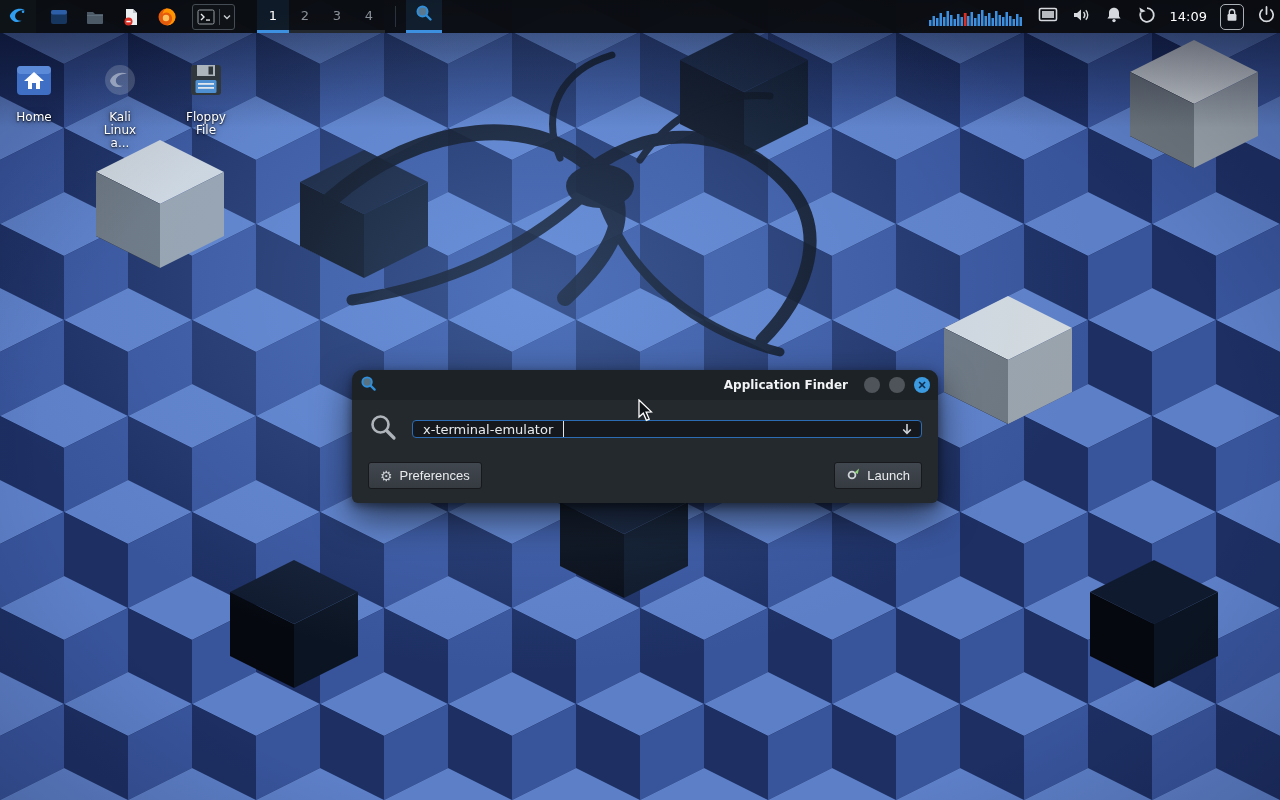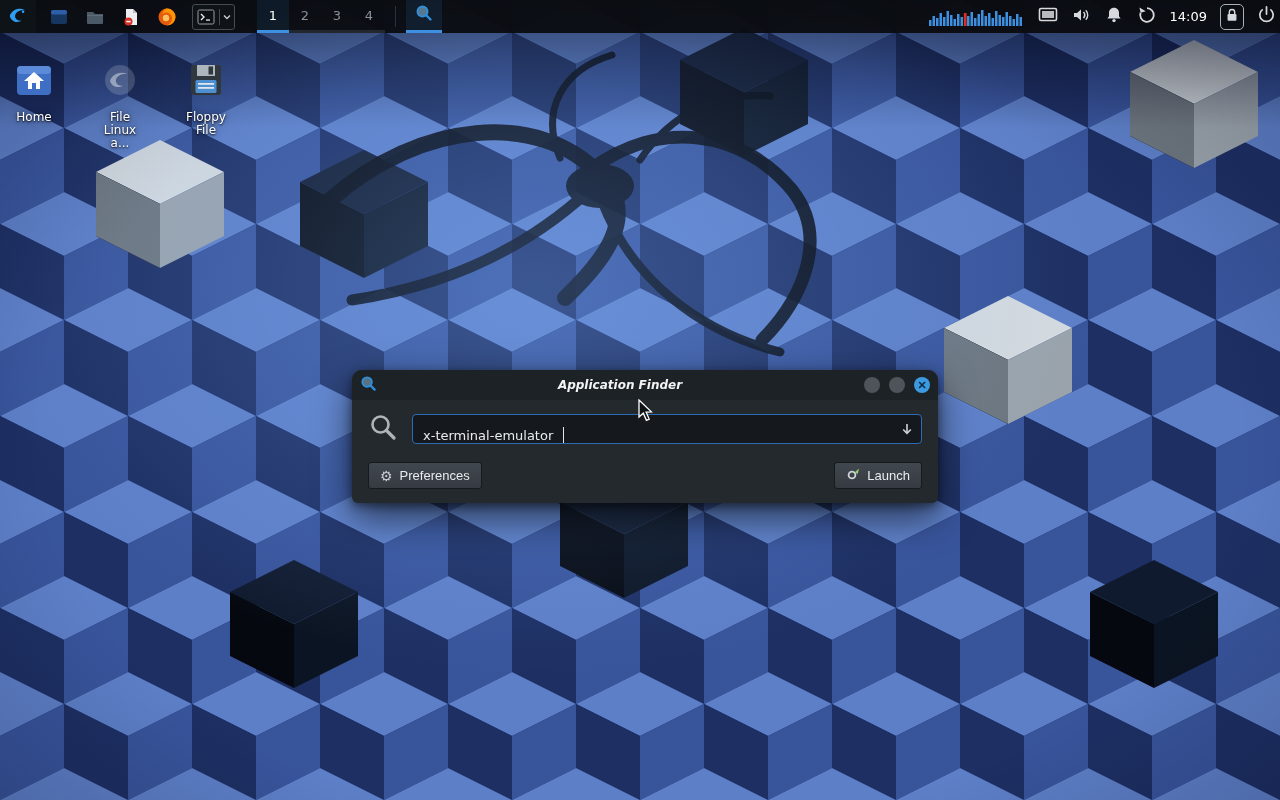--- a/index.html
+++ b/index.html
@@ -37,28 +37,28 @@
   .dicons { position:absolute; left:12px; top:58px; width:96px; display:flex; flex-direction:row; gap:42px; z-index:10; }
   .dicon { display:flex; flex-direction:column; align-items:center; gap:5px; width:96px; cursor:pointer; }
   .dicon .lbl { font-size:12px; color:#ffffff; text-align:center; text-shadow:0 1px 2px rgba(0,0,0,.95), 0 0 6px rgba(0,0,0,.6); line-height:1.1; }
 
   
   .finder { position:absolute; left:352px; top:370px; width:586px; z-index:30;
     background:#24292e; border-radius:10px 10px 6px 6px;
     box-shadow:0 14px 36px rgba(0,0,0,.6), 0 3px 10px rgba(0,0,0,.45); }
   .titlebar { position:relative; height:30px; display:flex; align-items:center; padding:0 8px;
     background:#1d2226; border-radius:10px 10px 0 0; }
-  .title { position:absolute; left:40px; right:90px; text-align:center; font-size:12px; font-weight:bold; color:#f1f3f5;font-style:italic; }
+  .title { position:absolute; left:40px; right:90px; text-align:right; font-size:12px; font-weight:bold; color:#f1f3f5; }
   .winbtns { margin-left:auto; display:flex; gap:9px; align-items:center; z-index:2; }
   .wbtn { width:16px; height:16px; border-radius:50%; background:#4e545a; border:none; cursor:pointer; }
   .wbtn.close { background:#3b9ae0; color:#0e2c4b; font-size:11px; font-weight:bold; display:flex; align-items:center; justify-content:center; line-height:1; }
   .finder-body { padding:12px 16px 14px 16px; }
   .search-row { display:flex; align-items:center; gap:14px; }
-  .entry { position:relative; flex:1; height:30px; background:#15191d; border:1px solid #2c6cb5; border-radius:4px;
-    display:flex; align-items:flex-end; padding:0 30px 0 10px; cursor:text; }
+  .entry { position:relative; flex:1; height:18px; background:#15191d; border:1px solid #2c6cb5; border-radius:4px;
+    display:flex; align-items:center; padding:0 30px 0 10px; cursor:text; }
   .entry-text { font-size:13px; color:#e8eaed; white-space:nowrap; }
   .caret { width:1px; height:16px; background:#e3e6e9; margin-left:10px; }
   .combo-arrow { position:absolute; right:7px; top:50%; transform:translateY(-50%); display:flex; }
   .btn-row { display:flex; justify-content:space-between; margin-top:16px; }
   .btn { display:flex; align-items:center; gap:7px; height:27px; padding:0 11px;
     background:linear-gradient(#41474e, #353b41); border:1px solid #17191c; border-radius:3px;
     color:#e8eaed; font-size:13px; cursor:pointer; }
   .gear-glyph { font-size:14px; color:#c9ced3; line-height:1; }
 
   
@@ -389,21 +389,21 @@
       </span>
       <span class="lbl">Home</span>
     </div>
     <div class="dicon">
       <span>
         <svg width="44" height="44" viewBox="0 0 44 44">
             <circle cx="22" cy="22" r="15" fill="#c8d2dc" opacity=".22"></circle>
             <path d="M12,23 C14,16 23,13 29,16 C24,15.5 19,17.5 18,21.5 C17,25.5 21,28.5 25,27.5 C21,30.5 14,29.5 12,23 Z" fill="#dfe6ee" opacity=".5"></path>
           </svg>
       </span>
-      <span class="lbl">File Linux a...</span>
+      <span class="lbl">Kali Linux a...</span>
     </div>
     <div class="dicon">
       <span>
         <svg width="44" height="44" viewBox="0 0 44 44">
             <rect x="7" y="7" width="30" height="30" rx="3" fill="#30373d"></rect>
             <rect x="13" y="7" width="18" height="11" fill="#aeb6bd"></rect>
             <rect x="24.5" y="8.5" width="4.5" height="8" fill="#30373d"></rect>
             <rect x="11.5" y="22" width="21" height="13" rx="1.5" fill="#4d8fd1"></rect>
             <rect x="14" y="25" width="16" height="1.8" fill="#dfe6ee"></rect>
             <rect x="14" y="29" width="16" height="1.8" fill="#dfe6ee"></rect>

